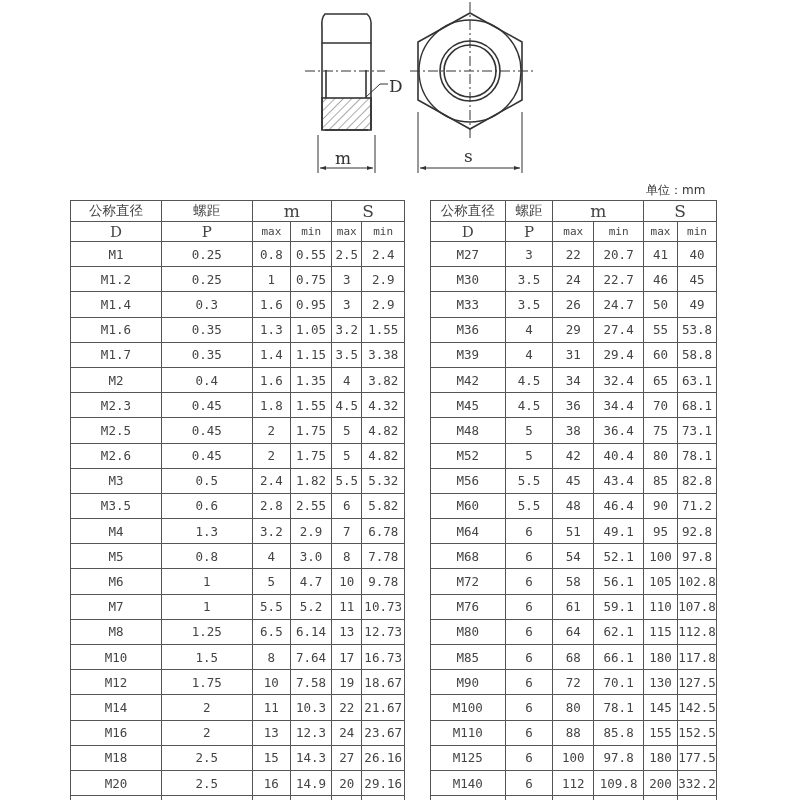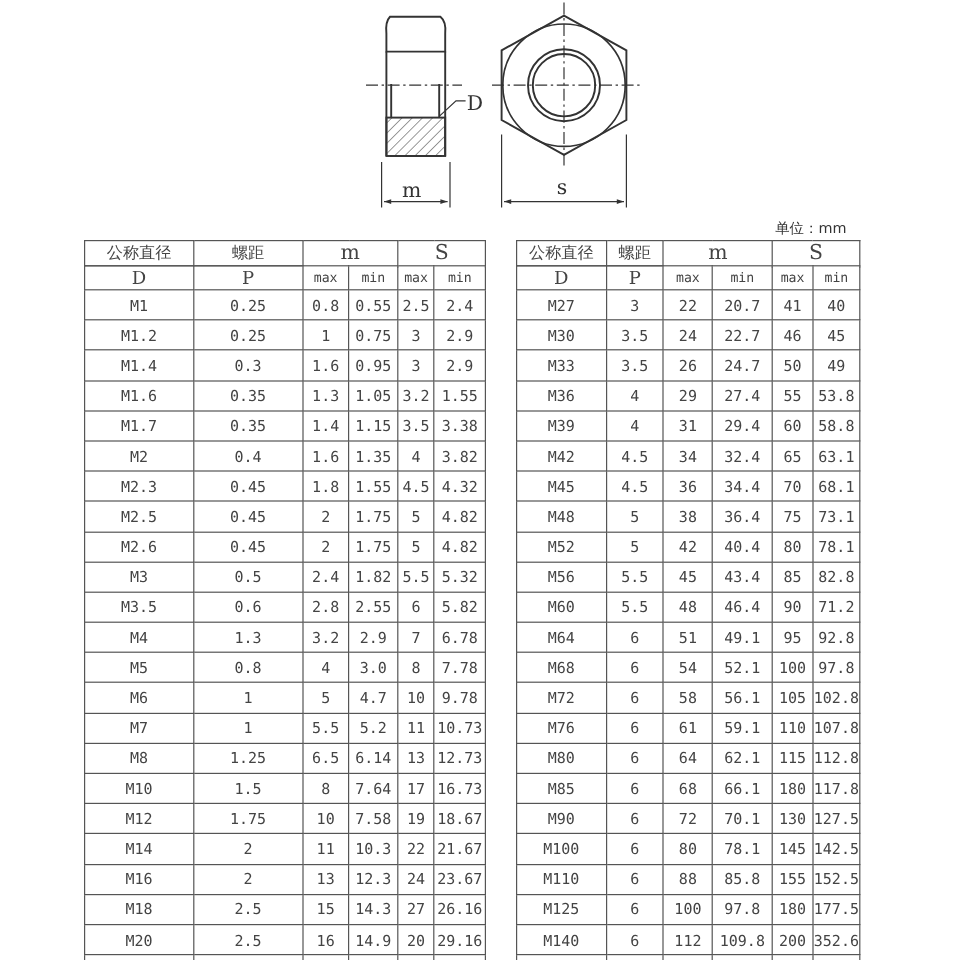--- a/index.html
+++ b/index.html
@@ -471,21 +471,21 @@
         <td>97.8</td>
         <td>180</td>
         <td>177.5</td>
       </tr>
       <tr>
         <td>M140</td>
         <td>6</td>
         <td>112</td>
         <td>109.8</td>
         <td>200</td>
-        <td>352.6</td>
+        <td>332.2</td>
       </tr>
       <tr>
         <td>M160</td>
         <td>6</td>
         <td>128</td>
         <td>125.5</td>
         <td>230</td>
         <td>225.4</td>
       </tr>
     </tbody>

